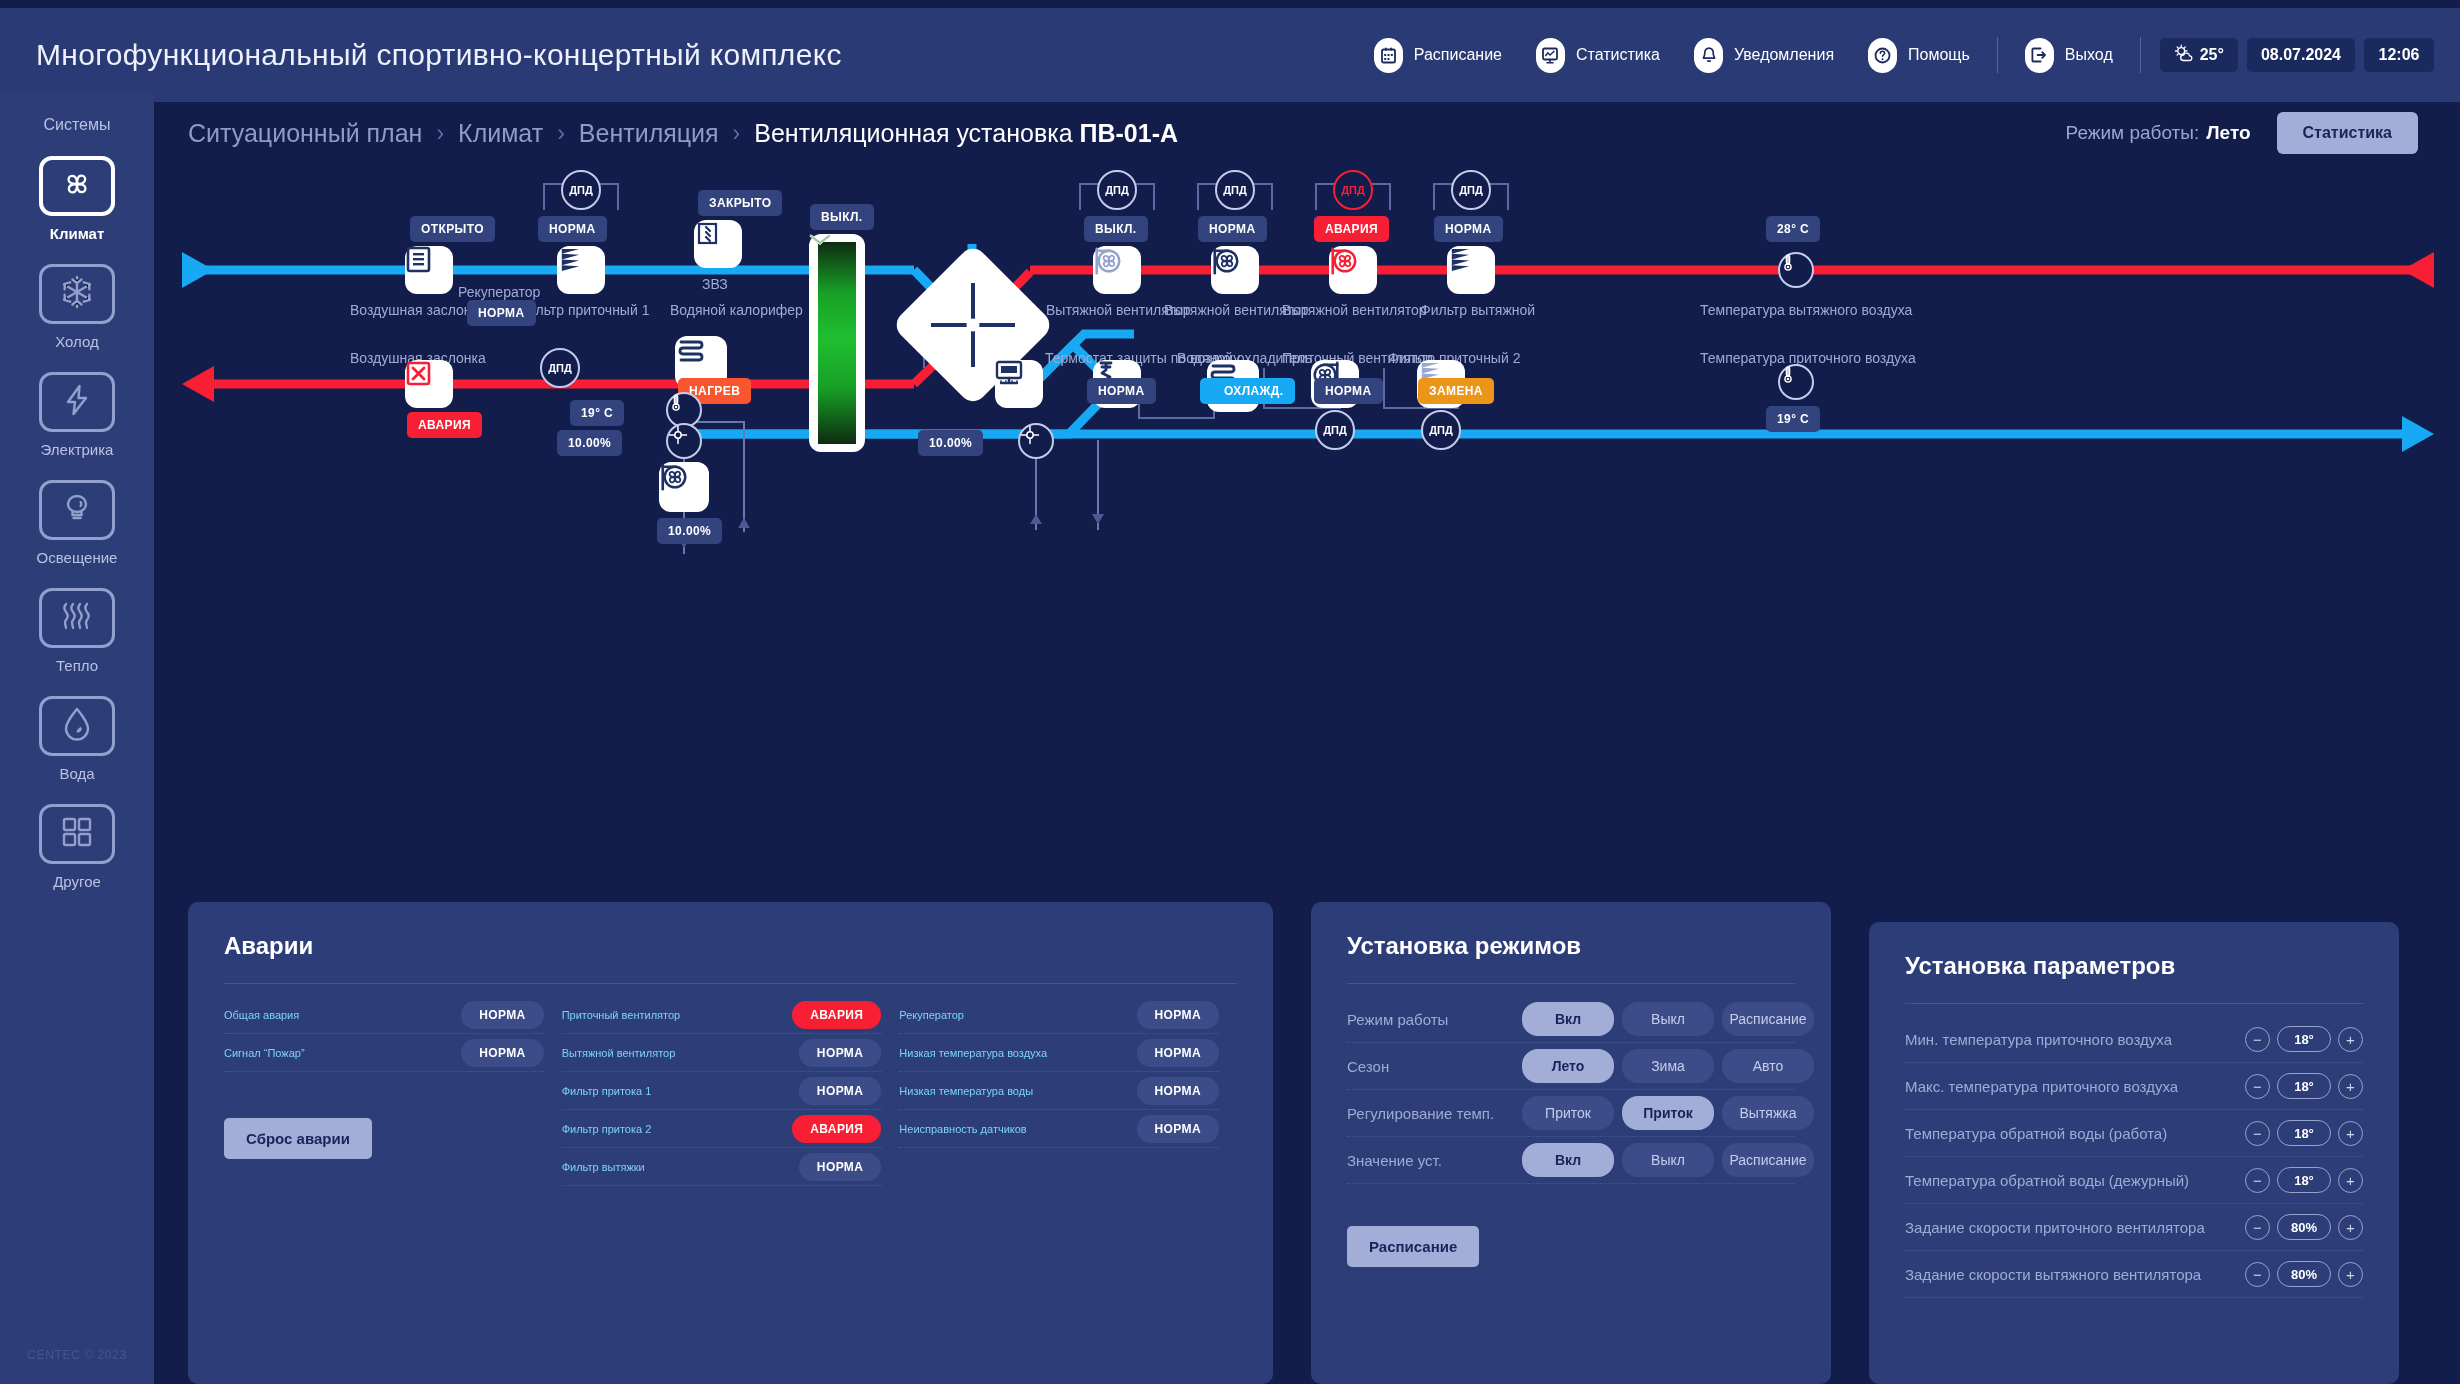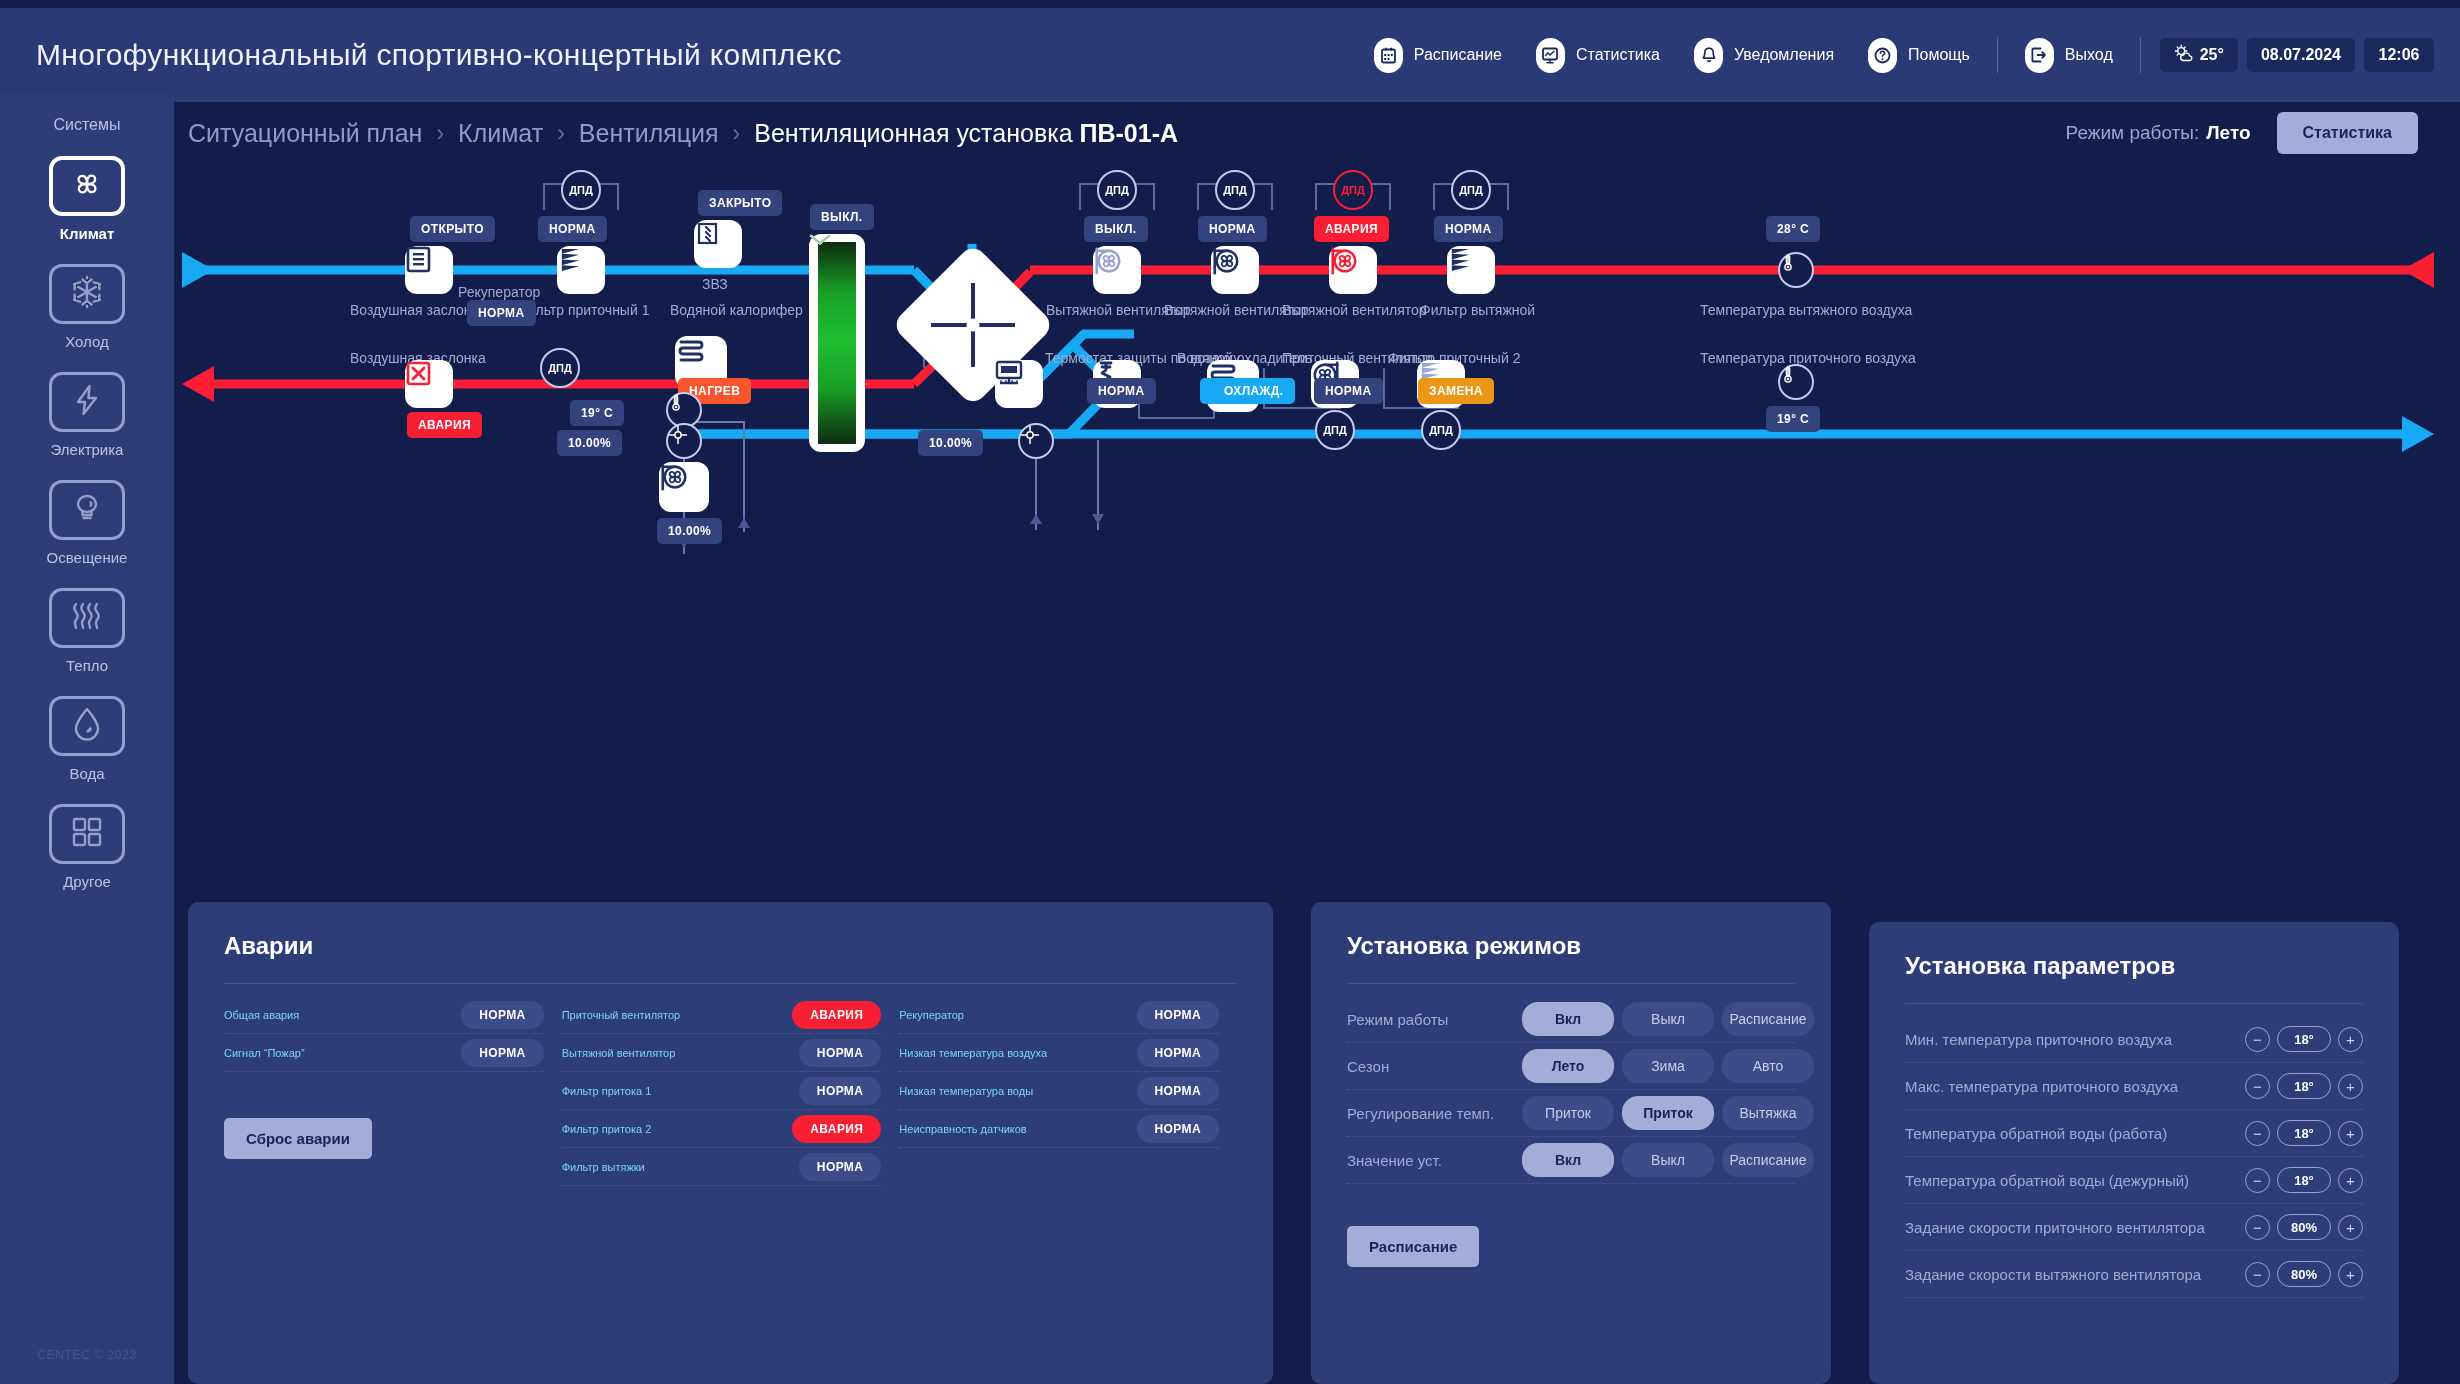--- a/index.html
+++ b/index.html
@@ -36,21 +36,21 @@
   .hdr-div { width: 1px; height: 36px; background: #5766a0; margin: 0 10px; }
   .chip {
     height: 34px; min-width: 70px; background: #1b2a5e; border-radius: 5px;
     display: flex; align-items: center; justify-content: center; gap: 7px;
     color: #fff; font-size: 16px; font-weight: bold; padding: 0 14px;
     margin-left: 9px; white-space: nowrap;
   }
 
   
   .sidebar {
-    position: absolute; left: 0; top: 94px; width: 174px; height: 1290px;
+    position: absolute; left: 0; top: 94px; width: 154px; height: 1290px;
     background: #2d3d77; display: flex; flex-direction: column; align-items: center;
   }
   .side-title { margin-top: 22px; color: #b9c2e2; font-size: 16px; }
   .side-item {
     margin-top: 22px; display: flex; flex-direction: column; align-items: center;
     cursor: pointer; width: 100%;
   }
   .side-box {
     width: 76px; height: 60px; border-radius: 13px; border: 3px solid #93a0cd;
     display: flex; align-items: center; justify-content: center;

